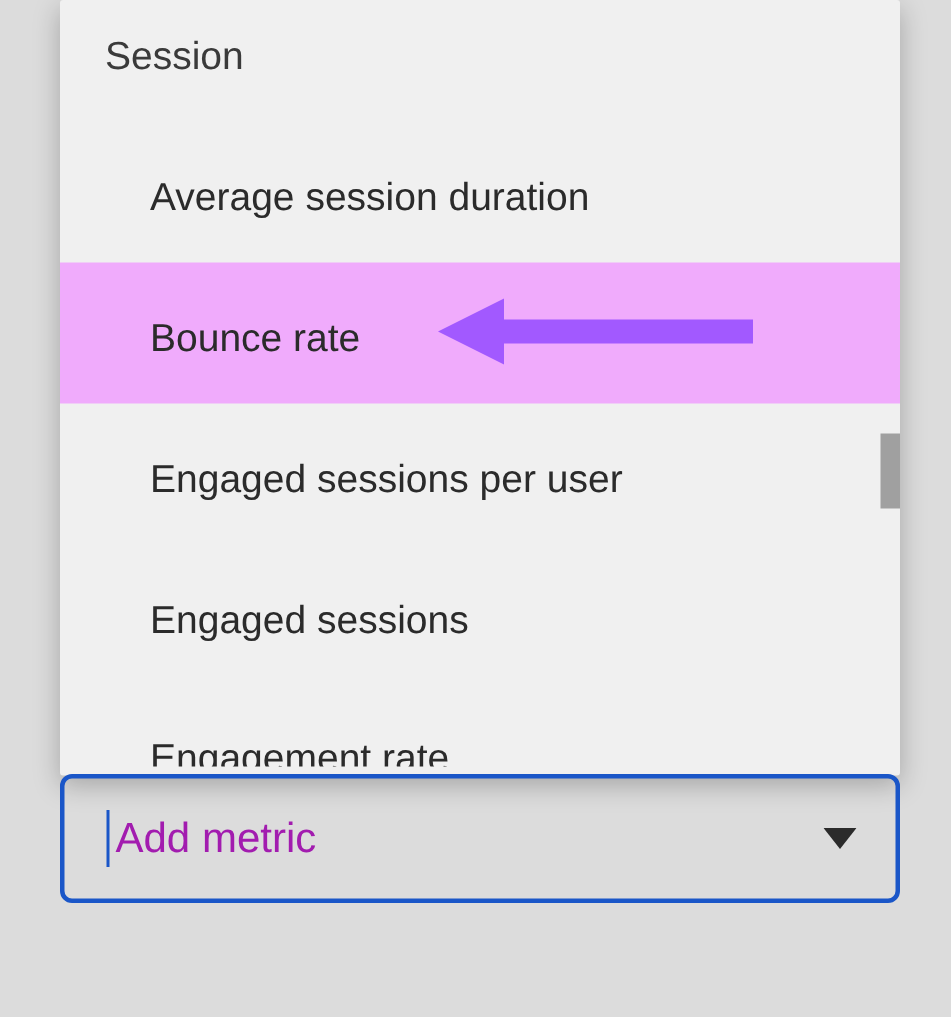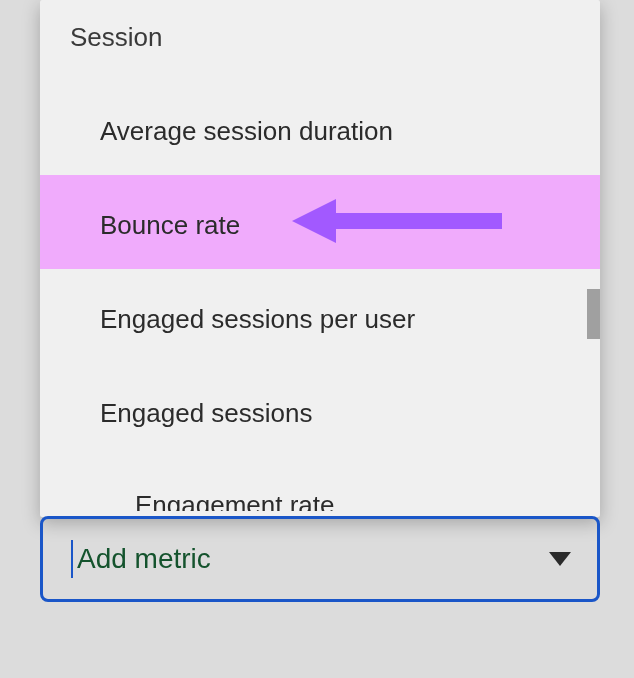--- a/index.html
+++ b/index.html
@@ -43,21 +43,20 @@
     background: #f0abfc;
   }
   .option.last-visible {
     height: 54px;
     align-items: flex-end;
     padding-bottom: 0;
     overflow: hidden;
   }
   .option.last-visible span {
     transform: translateY(10px);
-    margin-left: 35px;
   }
   .scrollbar-thumb {
     position: absolute;
     right: 0;
     top: 289px;
     width: 13px;
     height: 50px;
     background: #a0a0a0;
   }
   .arrow {
@@ -87,21 +86,21 @@
     align-items: center;
   }
   .text-cursor {
     width: 2px;
     height: 38px;
     background: #1a56c8;
     margin-right: 4px;
   }
   .placeholder {
     font-size: 28px;
-    color: #14532d;
+    color: #a21caf;
   }
   .dropdown-icon svg { display: block; }
 </style>
 </head>
 <body>
 
 <div class="panel">
   <div class="group-heading">Session</div>
 
   <div class="options">

